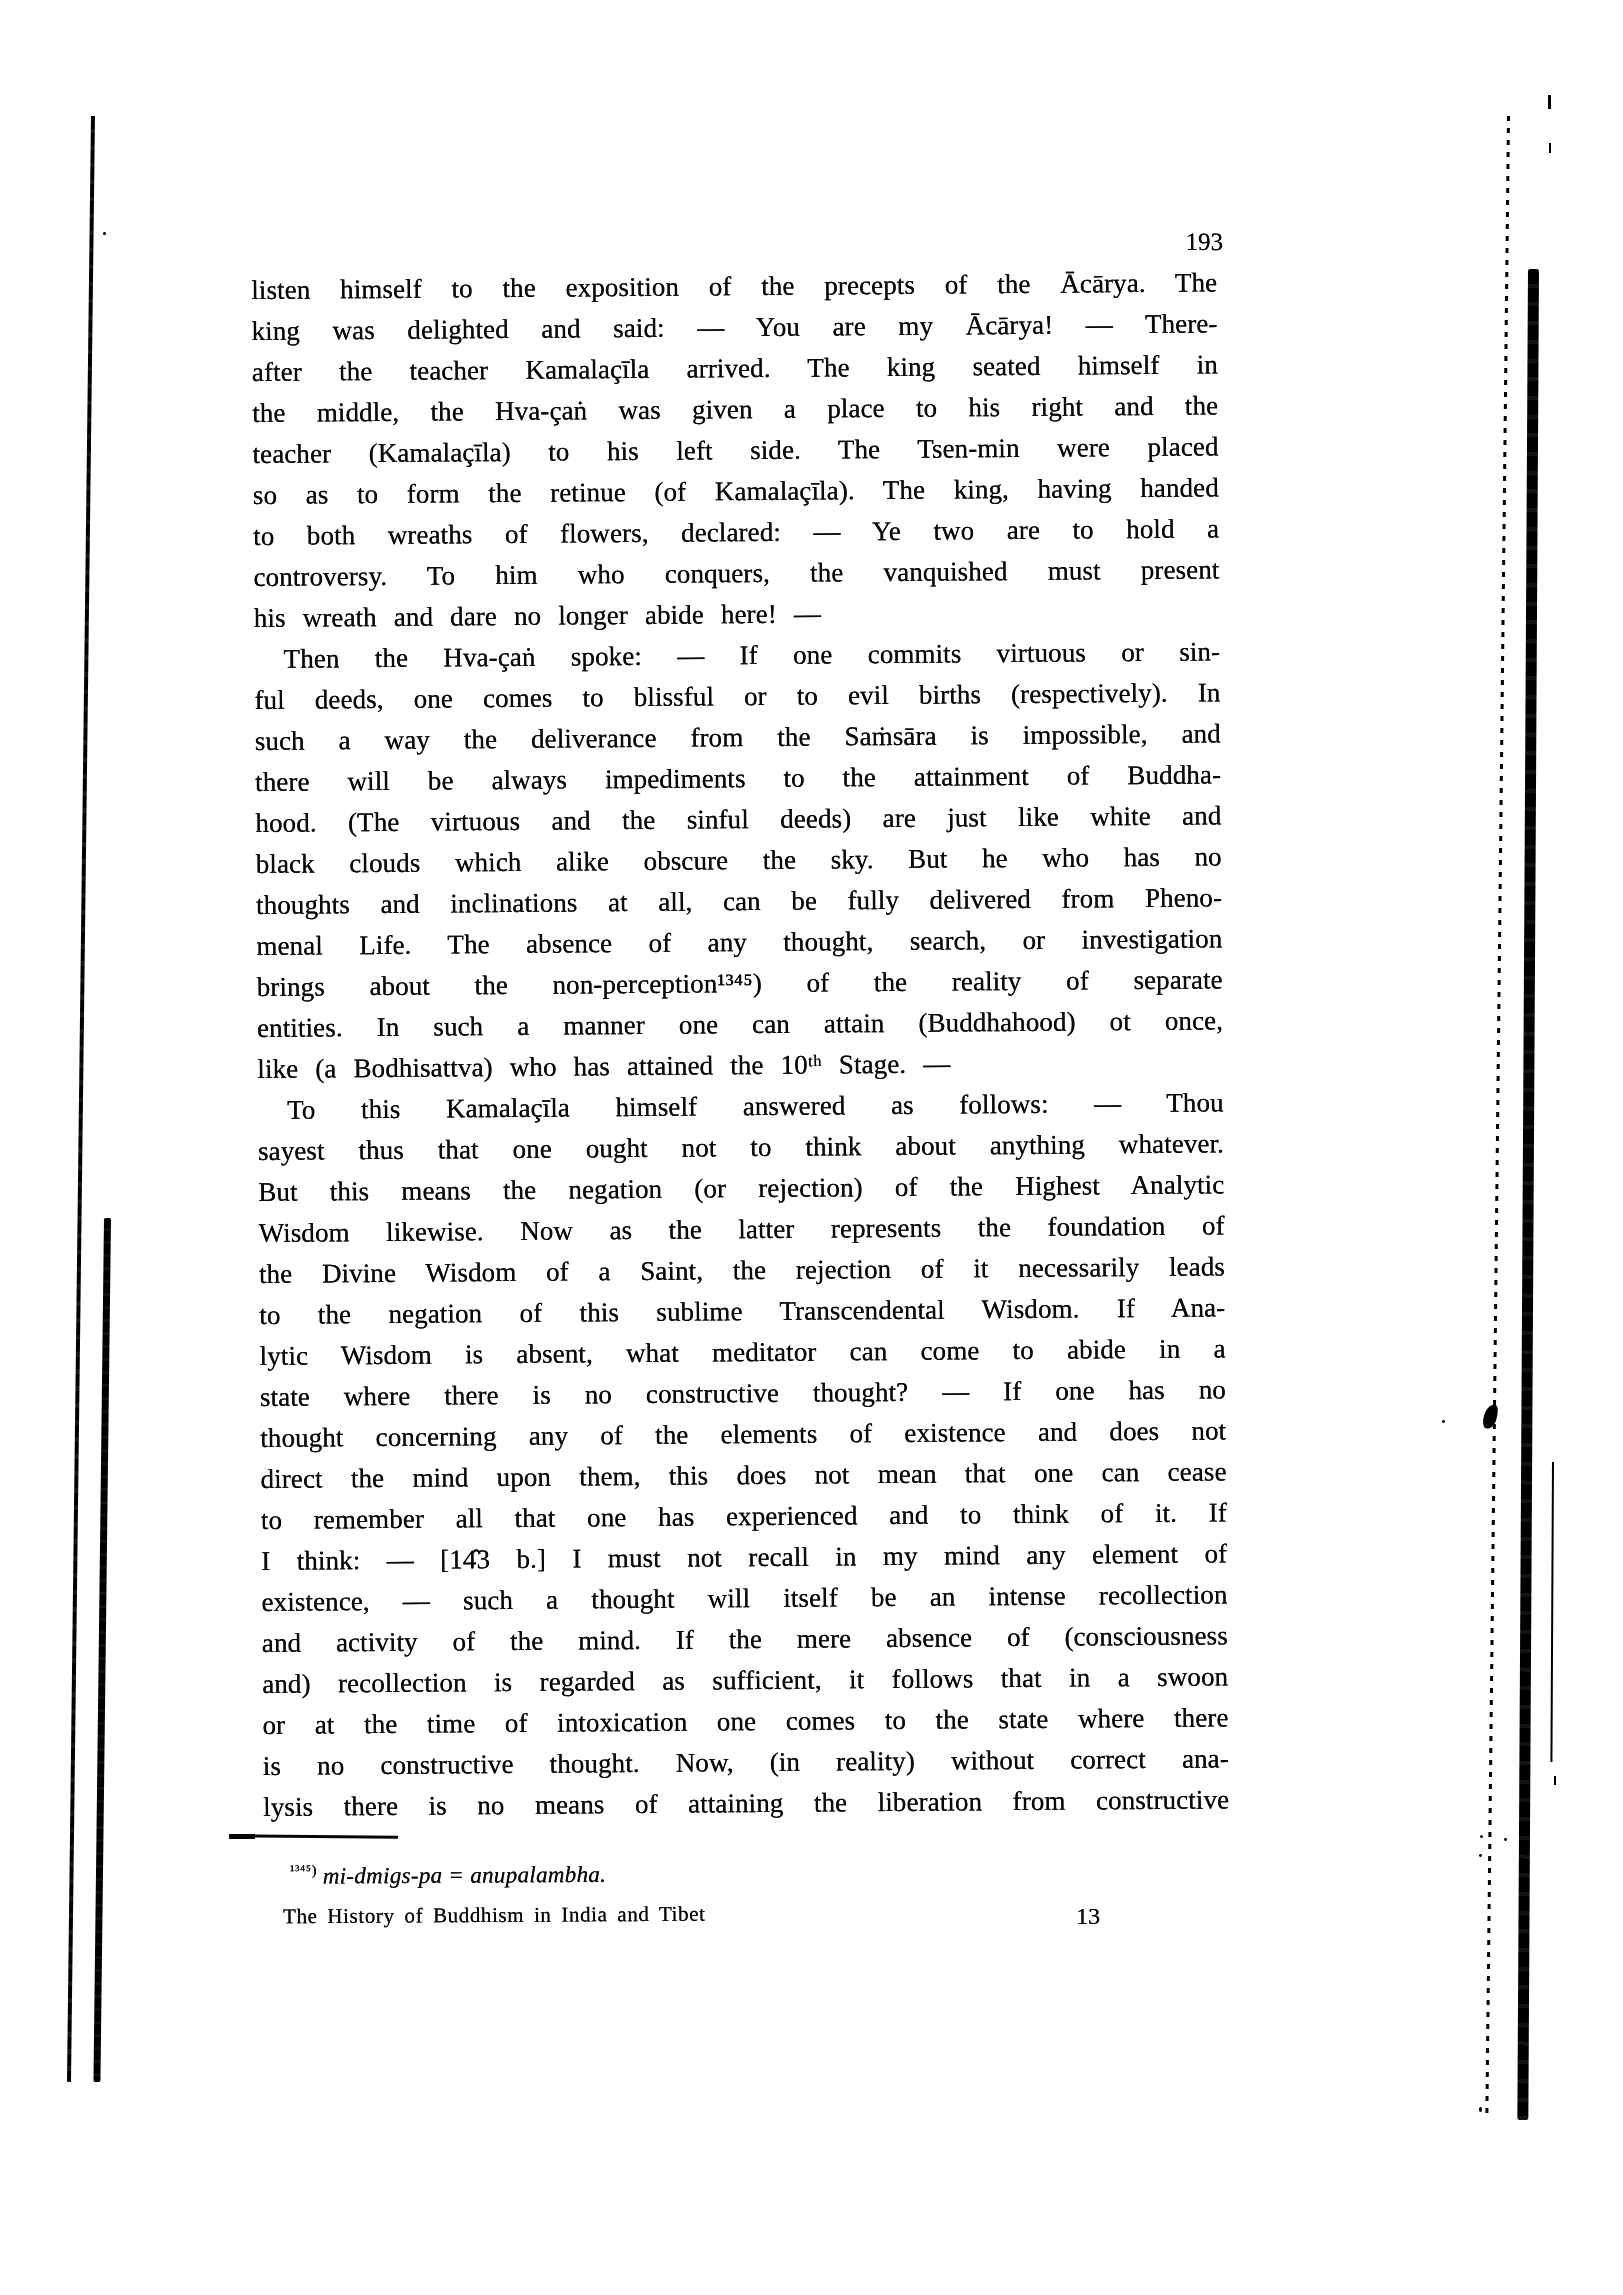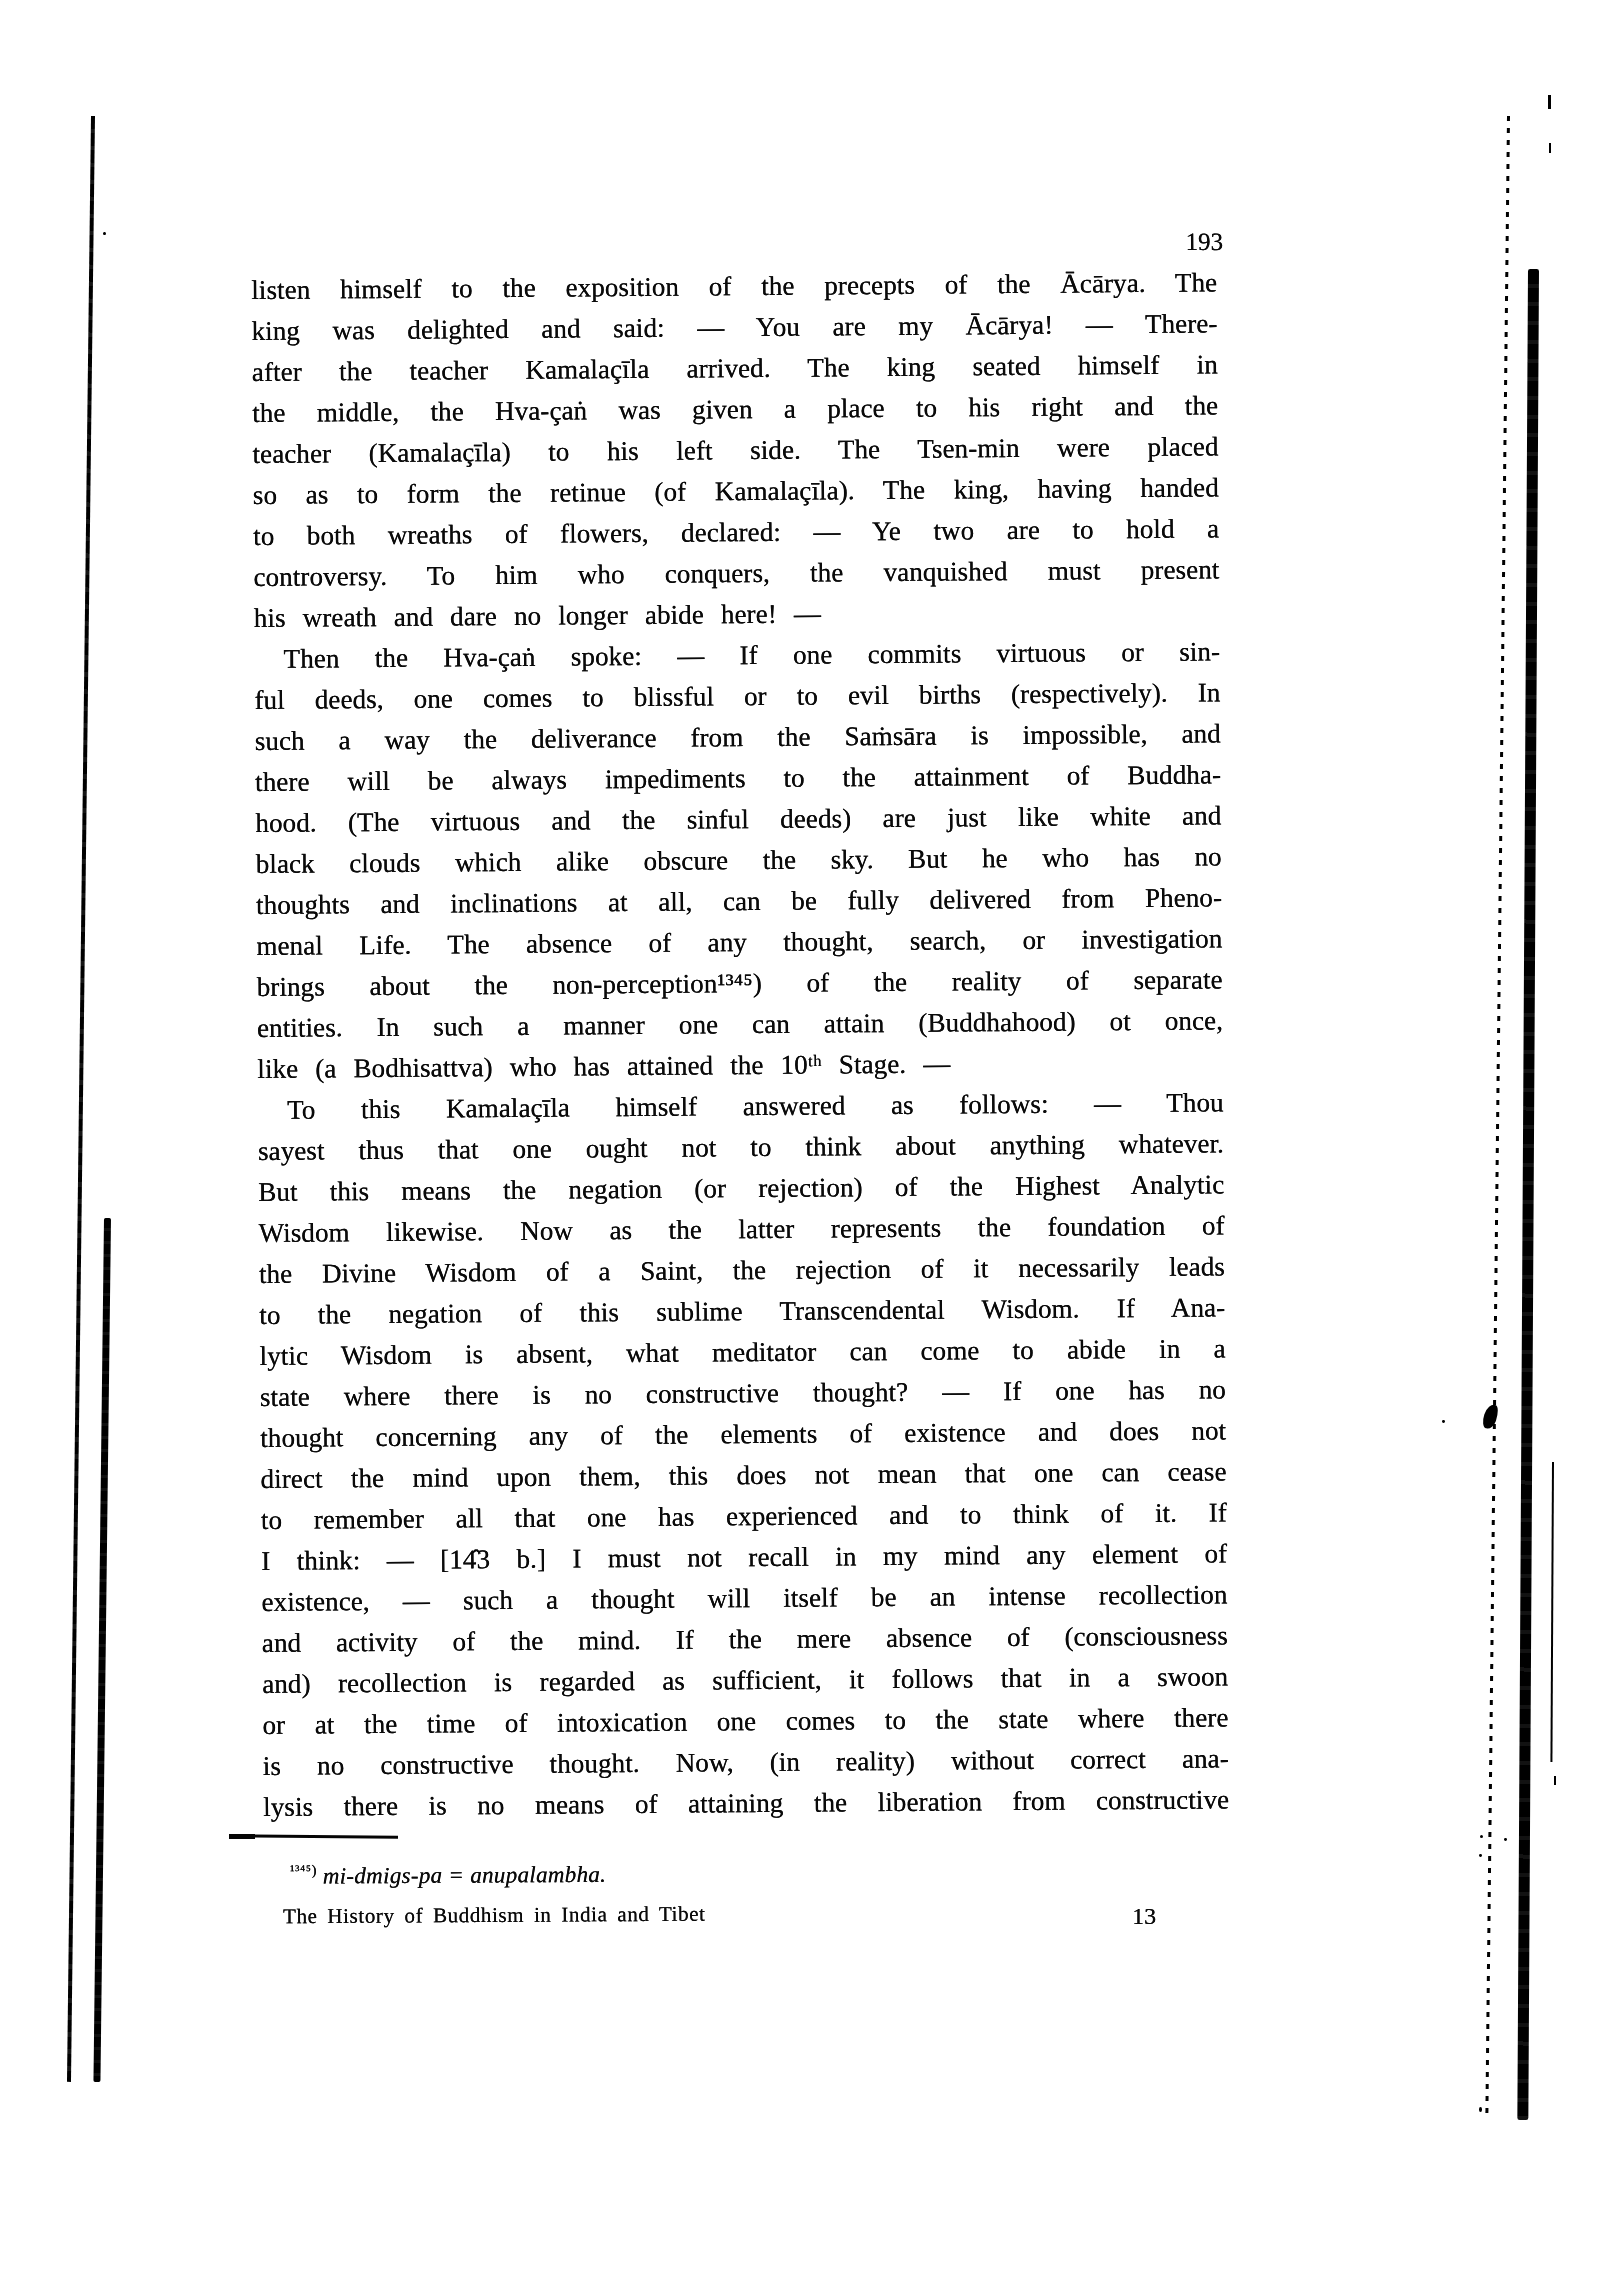--- a/index.html
+++ b/index.html
@@ -60,22 +60,22 @@
   .footnote .fn-text{ font-style:italic; letter-spacing:0.3px; }
 
   
   .footer-title{
     position:absolute;left:283px;top:1902px;width:736px;
     font-size:21px;letter-spacing:0.6px;word-spacing:4px;
     transform:rotate(-0.35deg);
     text-shadow:0.2px 0 0 currentColor;
   }
   .footer-pageno{
-    position:absolute;left:1099px;top:1903px;width:57px;
-    font-size:24px;text-align:right;
+    position:absolute;left:1076px;top:1903px;width:57px;
+    font-size:24px;text-align:left;
     text-shadow:0.2px 0 0 currentColor;
   }
 
   
   .left-line{
     position:absolute;left:91px;top:116px;width:4px;height:1966px;
     background:repeating-linear-gradient(180deg,#000 0 12.5px,#151515 12.5px 17px);
     transform:rotate(0.7deg);transform-origin:top left;
   }
   .left-line-lower{

